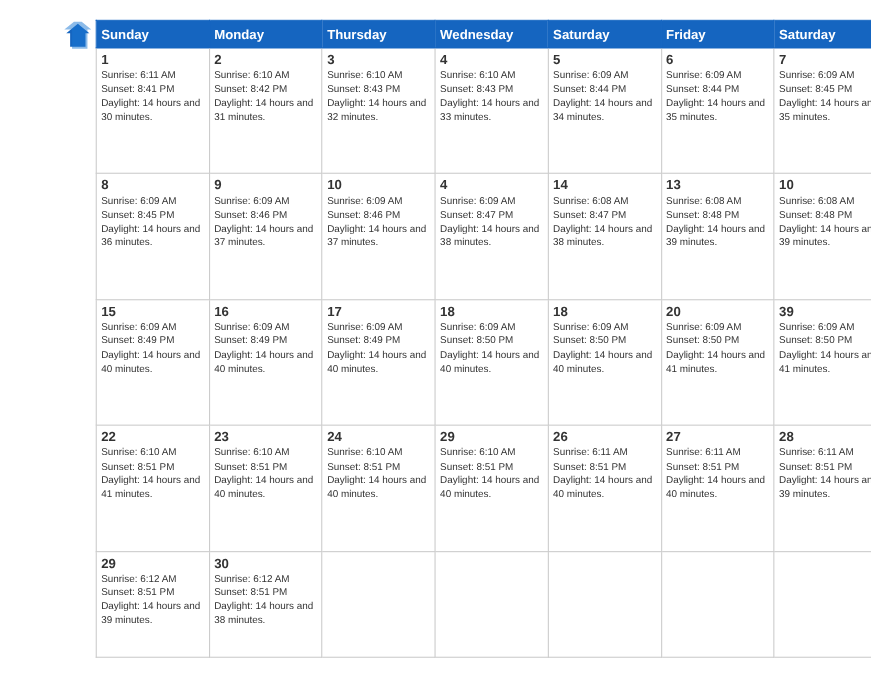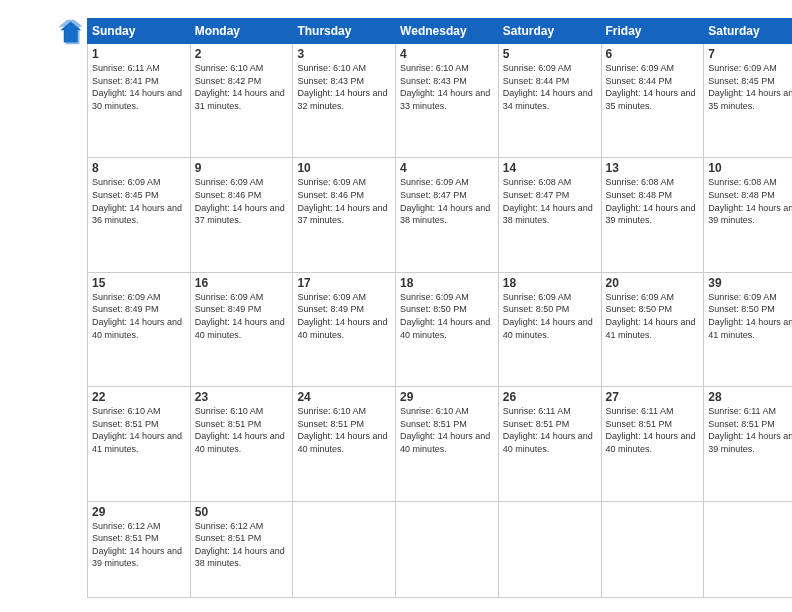--- a/index.html
+++ b/index.html
@@ -243,21 +243,21 @@
         <span class="day-num">28</span>
         <span class="day-info">Sunrise: 6:11 AM<br>Sunset: 8:51 PM<br>Daylight: 14 hours and 39 minutes.</span>
       </td>
         </tr>
         <tr>
           <td>
         <span class="day-num">29</span>
         <span class="day-info">Sunrise: 6:12 AM<br>Sunset: 8:51 PM<br>Daylight: 14 hours and 39 minutes.</span>
       </td>
           <td>
-        <span class="day-num">50</span>
+        <span class="day-num">30</span>
         <span class="day-info">Sunrise: 6:12 AM<br>Sunset: 8:51 PM<br>Daylight: 14 hours and 38 minutes.</span>
       </td>
           <td class="empty-cell"></td>
           <td class="empty-cell"></td>
           <td class="empty-cell"></td>
           <td class="empty-cell"></td>
           <td class="empty-cell"></td>
         </tr>
       </tbody>
   </table>

